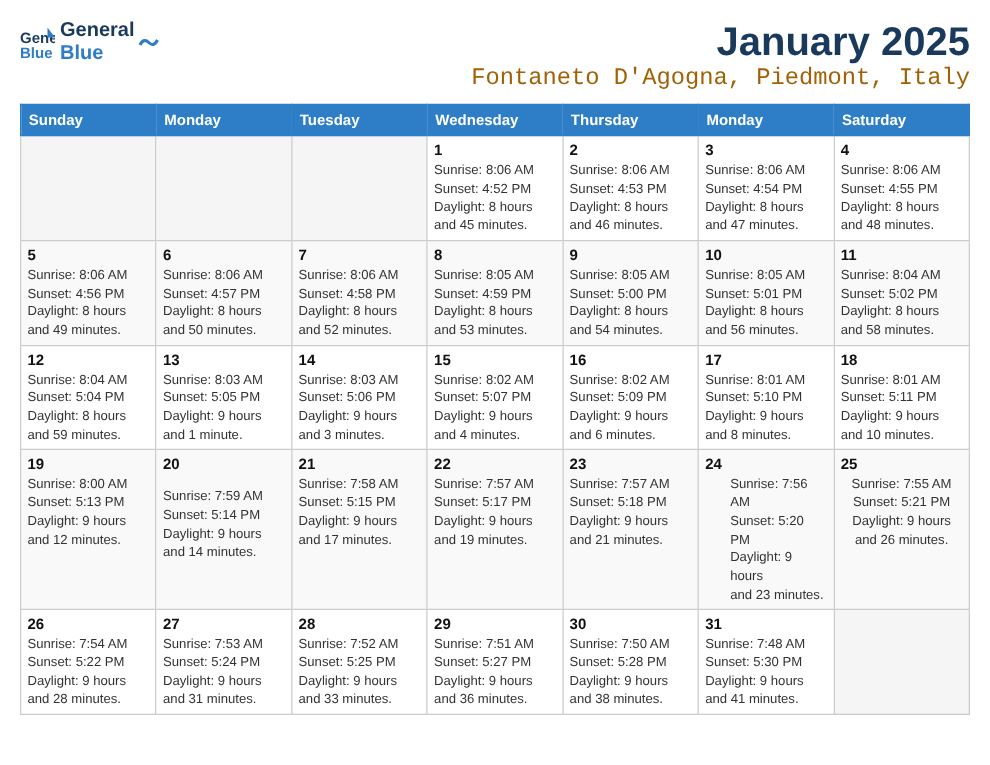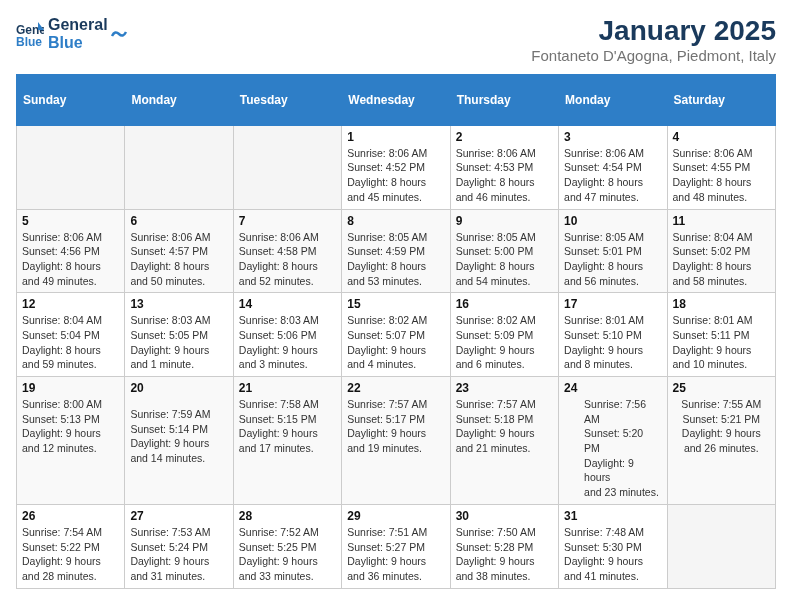--- a/index.html
+++ b/index.html
@@ -22,39 +22,40 @@
       gap: 4px;
     }
     .logo-icon {
       width: 28px;
       height: 28px;
     }
     .title-area {
       text-align: right;
     }
     .cal-title {
-      font-size: 28px;
+      font-size: 32px;
       font-weight: bold;
       color: #1a3a5c;
       line-height: 1.1;
     }
     .cal-subtitle {
-      font-size: 15px;
-      color: #737373;
+      font-size: 19px;
+      color: #a16207;
+      font-family: Liberation Mono, monospace;
     }
     table {
       width: 100%;
       border-collapse: collapse;
       font-size: 11px;
     }
     thead th {
       background: #2e7ec7;
       color: #fff;
       text-align: left;
-      padding: 18px 6px;
+      padding: 5px 6px;
       font-size: 12px;
       font-weight: bold;
       border: 1px solid #2e7ec7;
     }
     td {
       border: 1px solid #ccc;
       vertical-align: top;
       padding: 4px 5px;
       width: calc(100%/7);
       min-height: 70px;

